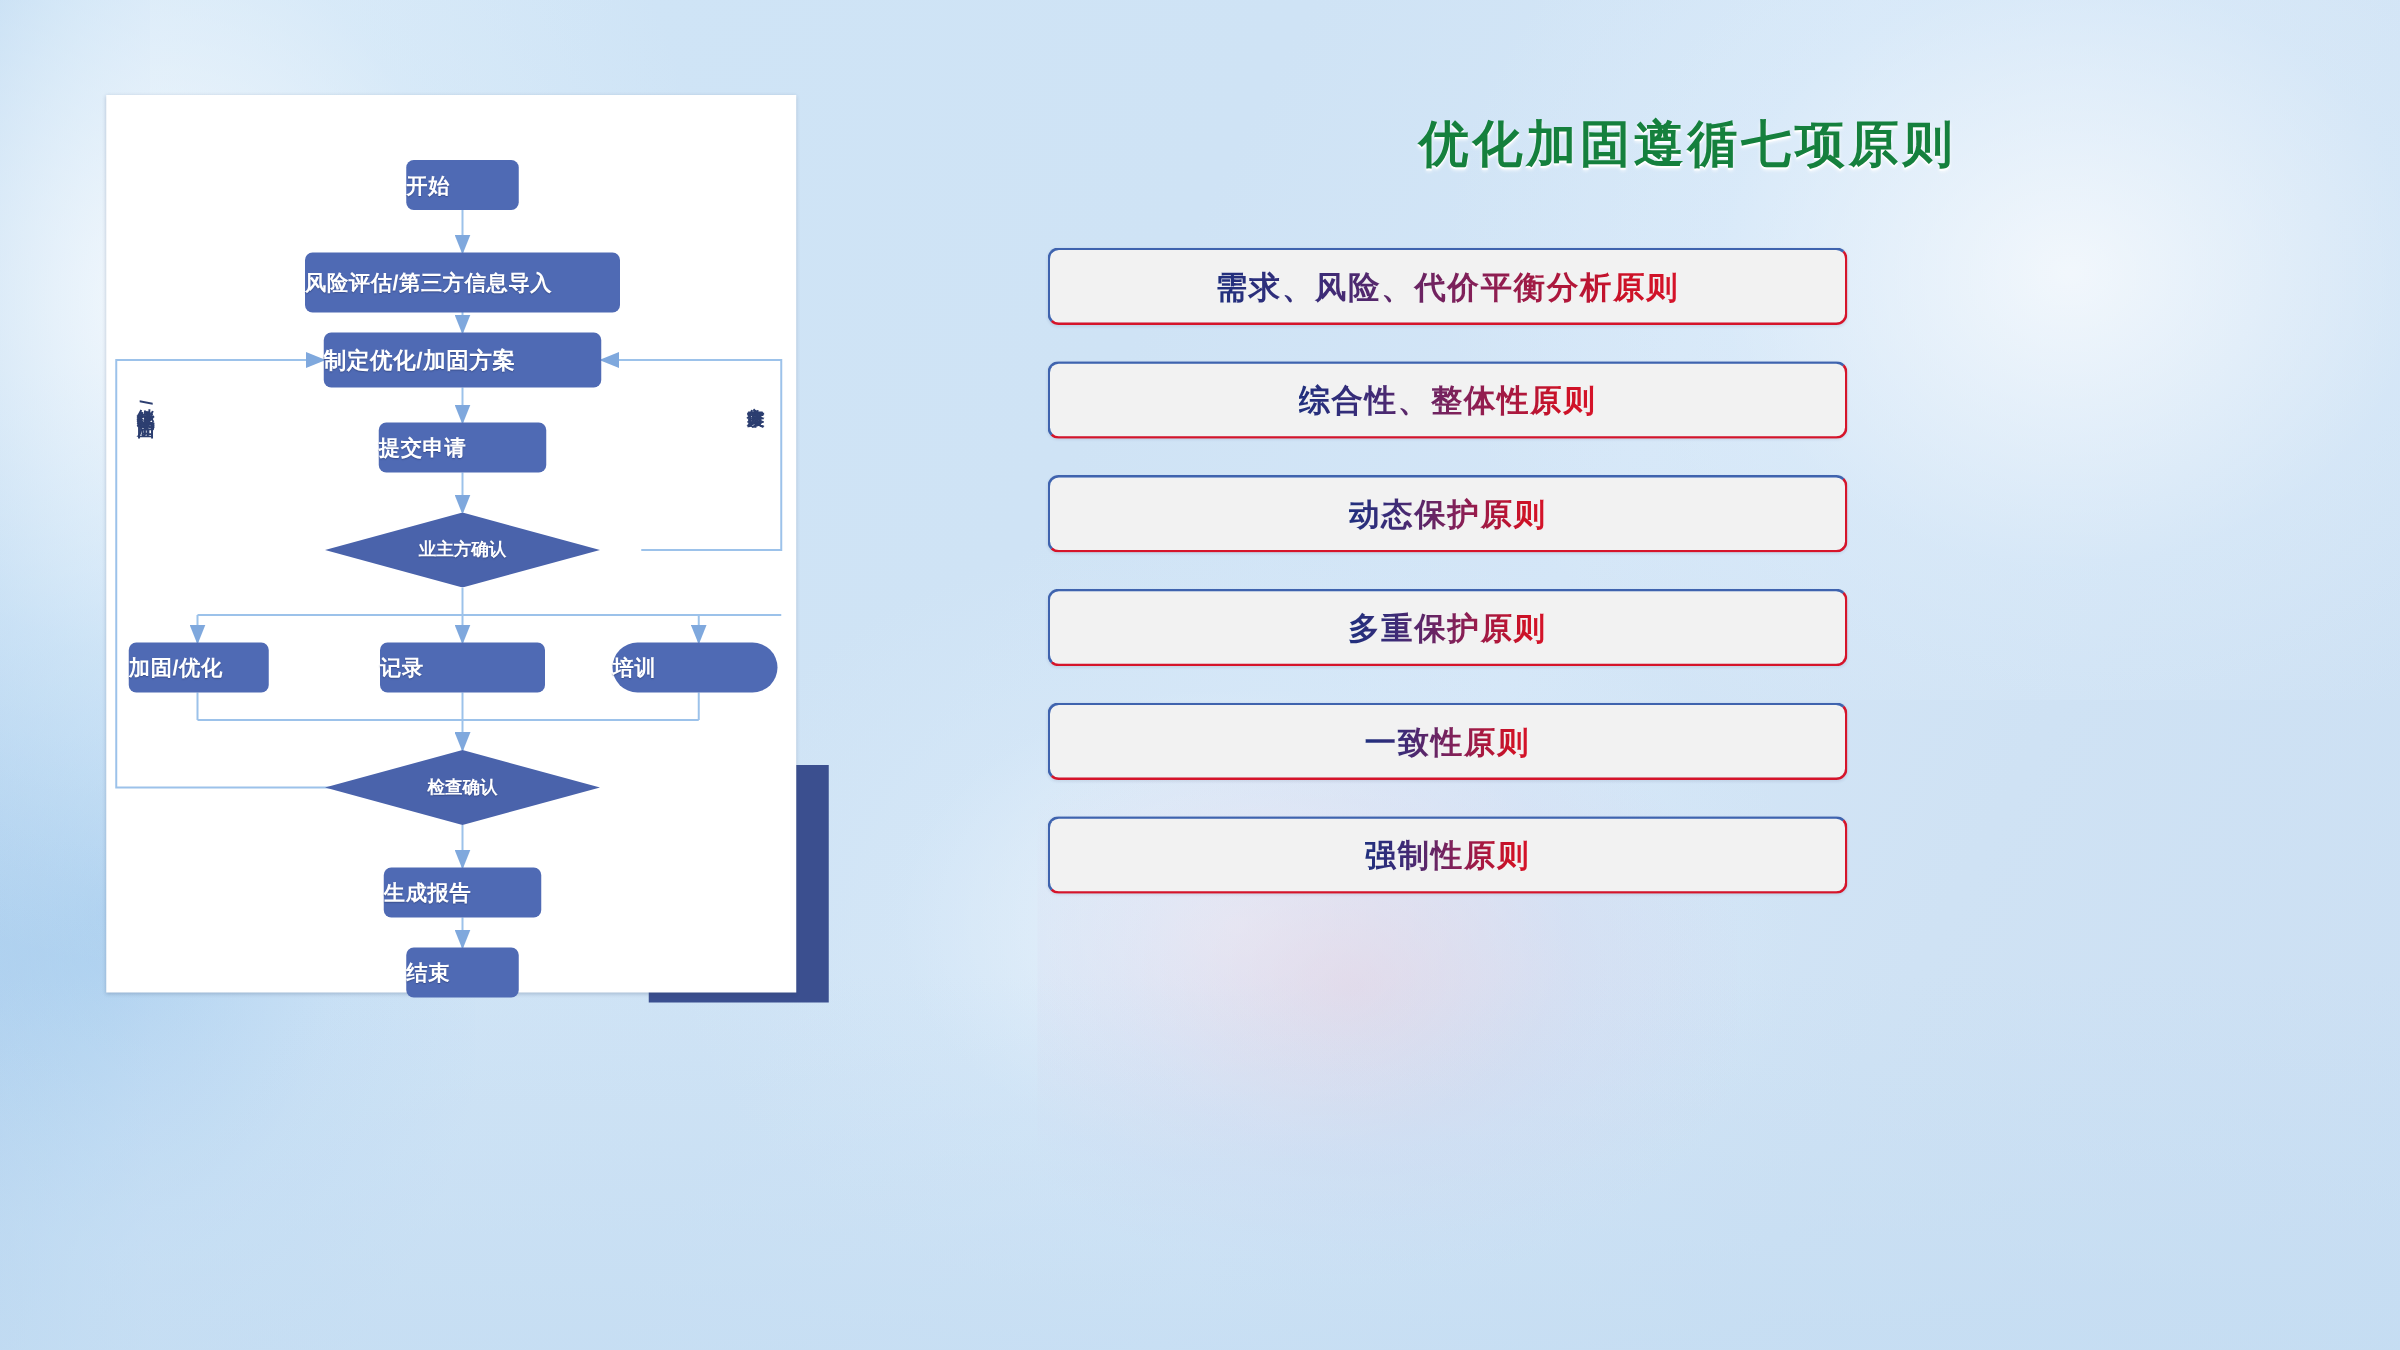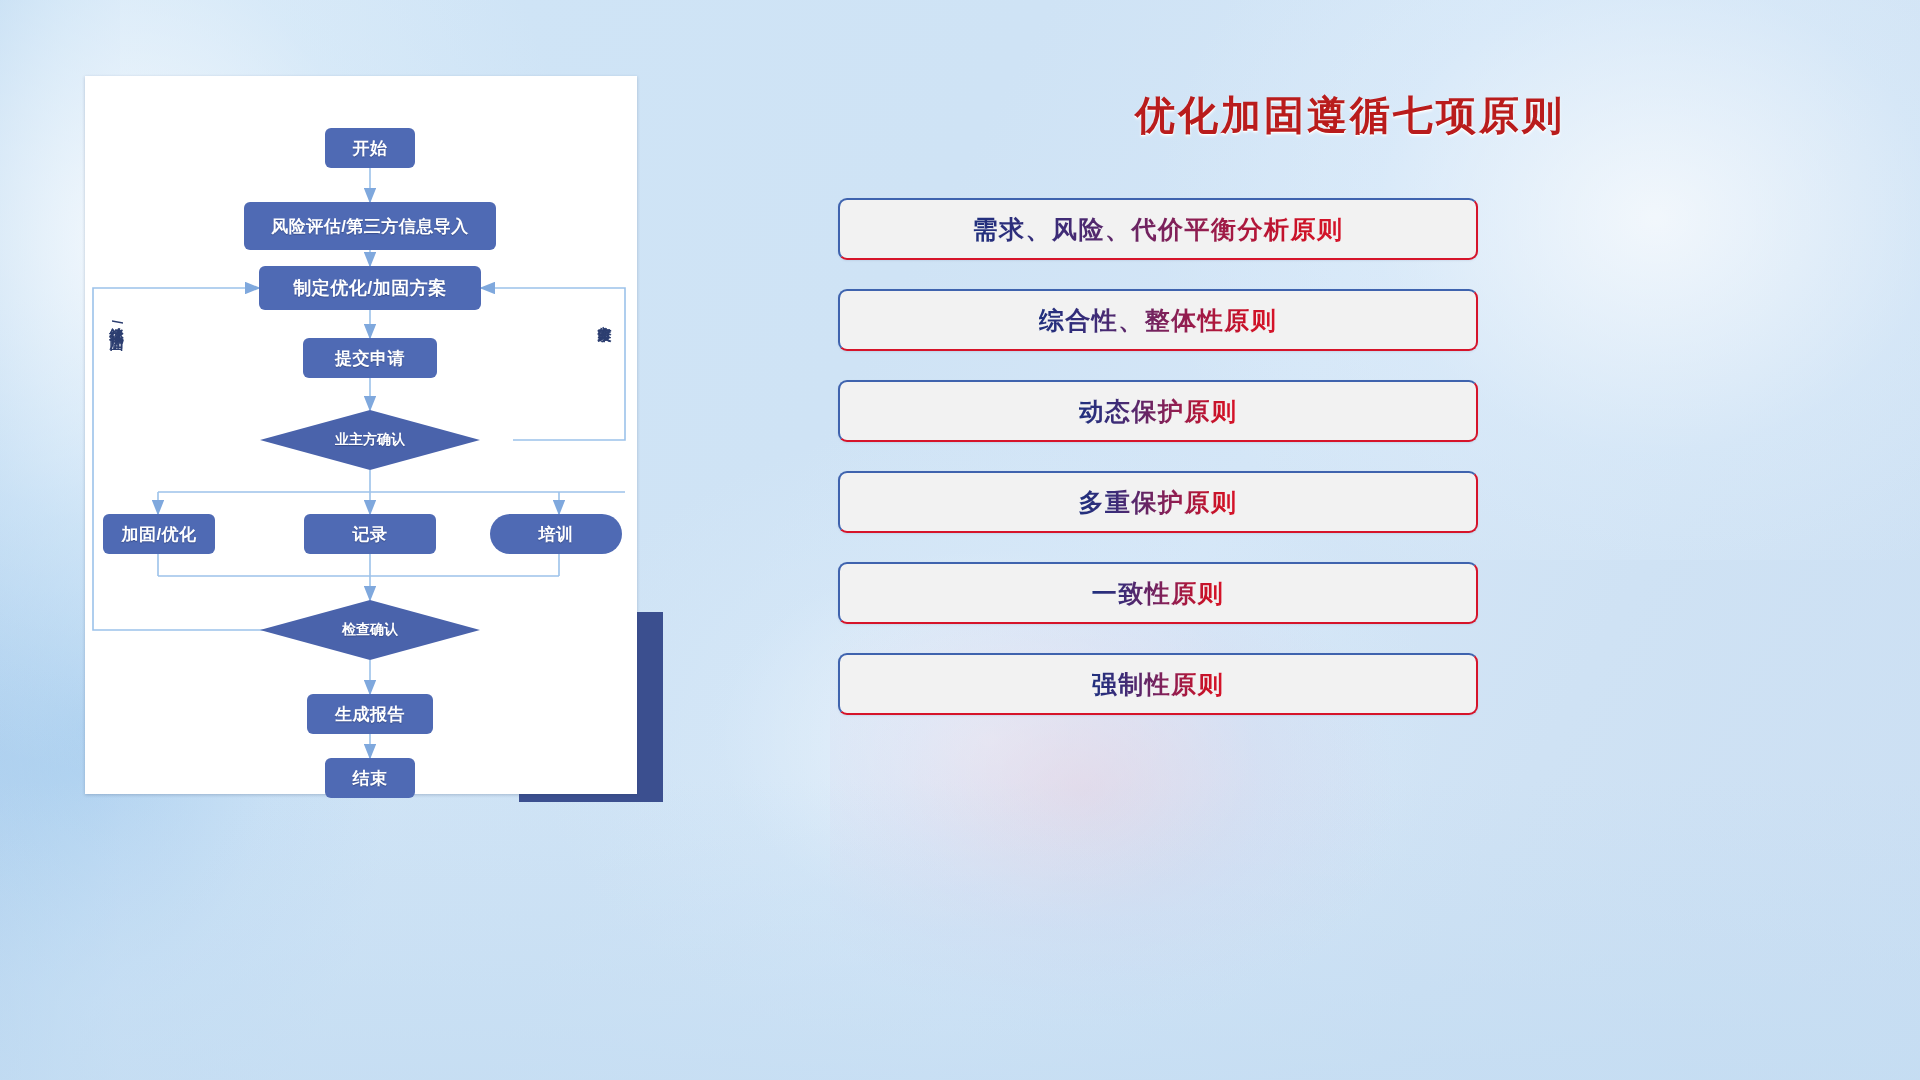--- a/index.html
+++ b/index.html
@@ -55,21 +55,21 @@
     background:#ffffff;
     box-shadow:0 1px 3px rgba(40,60,100,.25);
   }
   #flow-svg{ position:absolute; left:0; top:0; }
 
   .fl-box{
     position:absolute;
     background:#4f6ab4;
     border-radius:6px;
     color:#ffffff;
-    display:flex; align-items:center; justify-content:center;
+    display:flex; align-items:center; justify-content:flex-start;
     font-weight:bold;
     letter-spacing:.5px;
     text-shadow:0 1px 1px rgba(30,45,90,.45);
     white-space:nowrap;
   }
   .fl-diamond{
     position:absolute;
     color:#ffffff; font-weight:bold;
     display:flex; align-items:center; justify-content:center;
     text-shadow:0 1px 1px rgba(30,45,90,.45);
@@ -91,21 +91,21 @@
     line-height:1.15;
     letter-spacing:1px;
   }
 
   
   #right-panel{ position:absolute; left:820px; top:60px; width:1060px; height:960px; }
   #panel-title{
     position:absolute; left:120px; top:28px; width:820px;
     text-align:center;
     font-size:40px; font-weight:bold;
-    color:#b91c1c;
+    color:#15803d;
     letter-spacing:3px;
     text-shadow:0 2px 3px rgba(255,255,255,.85), 0 1px 0 rgba(255,255,255,.9);
   }
   .principle{
     position:absolute; left:18px; width:640px; height:62px;
     background:#f2f2f2;
     border-radius:9px;
     border-top:2px solid #3f63ae;
     border-left:2px solid #3f63ae;
     border-right:2.5px solid #d6142a;

